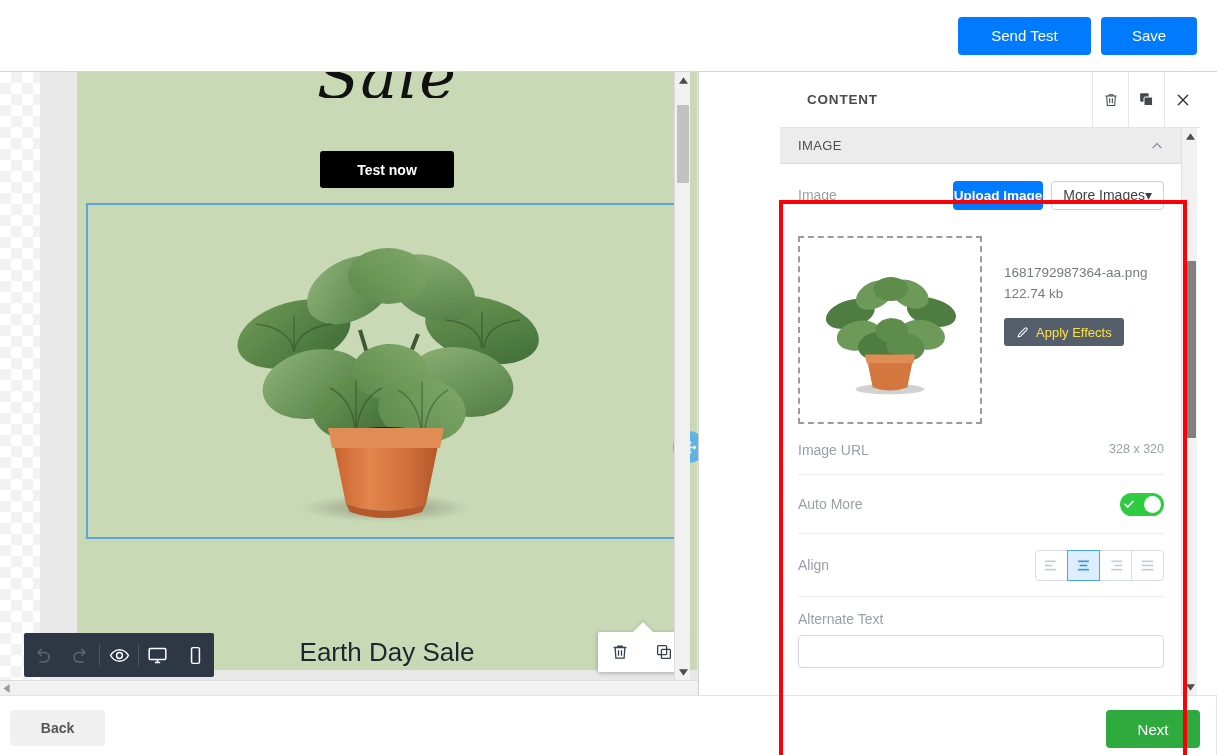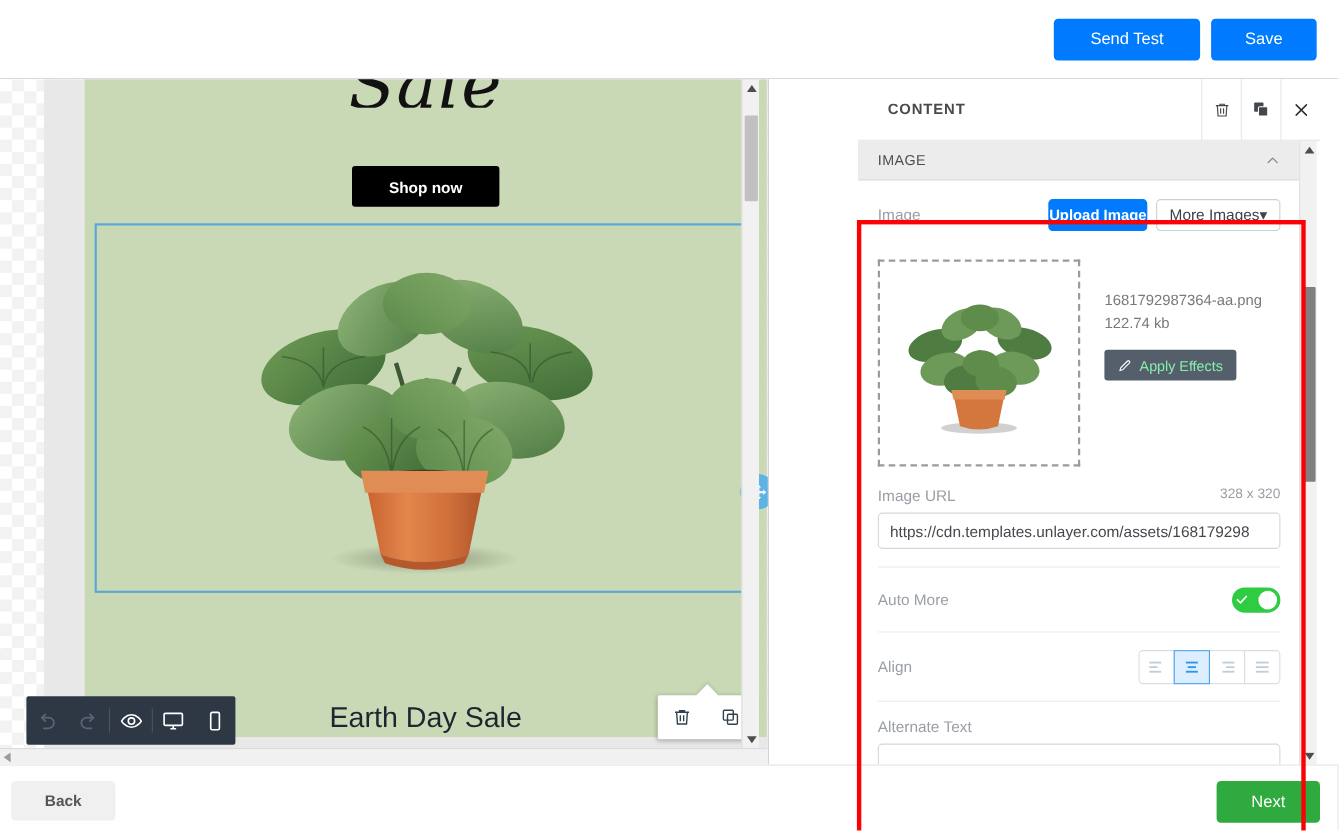--- a/index.html
+++ b/index.html
@@ -185,21 +185,21 @@
   }
   .thumb-area { display:flex; padding:10px 18px 14px 18px; }
   .thumb-box {
     width:184px; height:188px; border:2px dashed #9b9b9b;
     display:flex; align-items:center; justify-content:center; background:#fff;
     cursor:pointer;
   }
   .thumb-meta { padding-left:22px; padding-top:26px; }
   .meta-line { font-size:13.5px; color:#77797c; line-height:21px; }
   .effects-btn {
-    margin-top:14px; background:#555f6b; color:#86efac; border:none; border-radius:3px;
+    margin-top:14px; background:#555f6b; color:#fde047; border:none; border-radius:3px;
     height:28px; padding:0 12px; font-size:13px; cursor:pointer;
     display:inline-flex; align-items:center; gap:7px;
     font-family:"Liberation Sans", sans-serif;
   }
   .url-row { padding:4px 18px 0 18px; }
   .url-head { display:flex; align-items:flex-start; }
   .url-label { font-size:14px; color:#9a9fa6; flex:1; }
   .url-dims { font-size:12.5px; color:#9a9fa6; }
   .url-input {
     margin-top:8px; width:100%; height:33px; border:1px solid #d4d7da; border-radius:4px;
@@ -272,21 +272,21 @@
 
   <div class="workspace">
 
     <div class="stage">
       <div class="checker"></div>
       <div class="page-bg"></div>
 
       <div class="email-body">
         <div class="script-sale">Sale</div>
 
-        <button class="shop-now">Shop now</button>
+        <button class="shop-now">Test now</button>
 
         <div class="img-block">
           <div class="plant-wrap">
             <svg viewBox="0 0 352 318" width="352" height="318">
               <defs>
                 <linearGradient id="potG" x1="0" y1="0" x2="1" y2="0">
                   <stop offset="0%" stop-color="#c9622e"></stop>
                   <stop offset="35%" stop-color="#e2864c"></stop>
                   <stop offset="70%" stop-color="#d0703a"></stop>
                   <stop offset="100%" stop-color="#b0552a"></stop>
@@ -516,21 +516,20 @@
             </button>
           </div>
         </div>
 
         
         <div class="url-row">
           <div class="url-head">
             <span class="url-label">Image URL</span>
             <span class="url-dims">328 x 320</span>
           </div>
-          <input class="url-input" type="text" value="https://cdn.templates.unlayer.com/assets/168179298" style="">
         </div>
 
         <div class="divider"></div>
 
         
         <div class="row" style="border-bottom:none;min-height:58px;">
           <span class="row-label">Auto More</span>
           <div class="toggle">
             <svg width="12" height="12" viewBox="0 0 24 24" fill="none" stroke="#fff" stroke-width="3.2" stroke-linecap="round">
               <path d="M4 12.5l5.5 5.5L20 6.5"></path>

